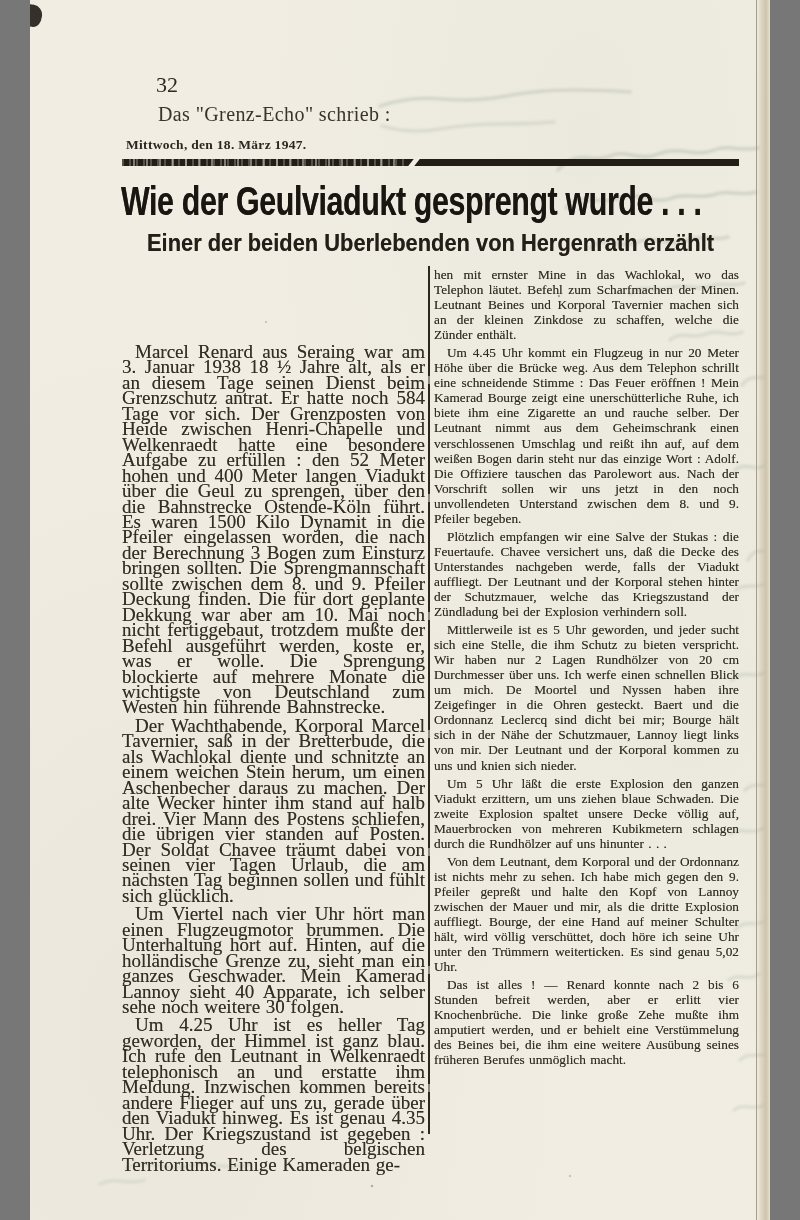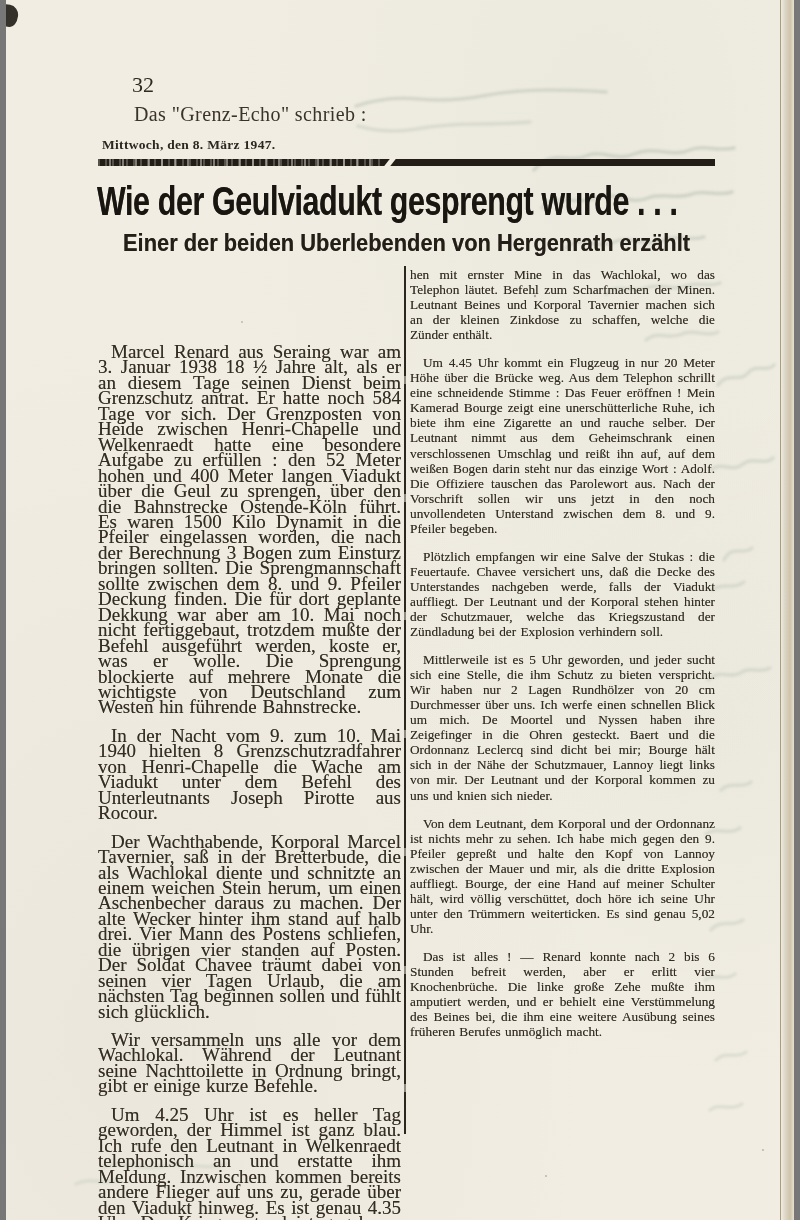--- a/index.html
+++ b/index.html
@@ -6,21 +6,20 @@
   .page{
     position:relative;width:740px;height:1220px;margin:0 auto;
     background:#f1ede3;
     background-image:
       radial-gradient(ellipse at 75% 12%, rgba(186,196,182,0.10), transparent 45%),
       radial-gradient(ellipse at 90% 60%, rgba(186,196,182,0.10), transparent 35%),
       radial-gradient(ellipse at 15% 85%, rgba(120,110,90,0.05), transparent 50%);
     overflow:hidden;
     font-family:"Liberation Serif","DejaVu Serif",serif;
     color:#332d24;
-    padding-left:48px;
   }
   .layer-text{position:absolute;inset:0;z-index:1;}
   .bleed-svg{position:absolute;inset:0;z-index:0;pointer-events:none;}
   .page-number{position:absolute;left:126px;top:72px;font-size:22px;color:#2e2921;}
   .intro{position:absolute;left:128px;top:103px;font-size:20px;color:#3a332a;letter-spacing:.4px;}
   .dateline{position:absolute;left:96px;top:137px;font-size:13.5px;font-weight:bold;color:#2c2720;letter-spacing:.3px;}
   .rule{position:absolute;left:92px;top:159px;width:617px;height:7px;background:#221d16;}
   .rule::before{content:'';position:absolute;left:0;top:0;bottom:0;width:46%;
     background:repeating-linear-gradient(90deg, rgba(241,237,227,0) 0 11px, rgba(241,237,227,.45) 11px 13px),
                repeating-linear-gradient(90deg, rgba(241,237,227,.25) 0 2px, rgba(241,237,227,0) 2px 7px);}
@@ -28,21 +27,21 @@
   .headline{position:absolute;left:91px;top:179px;margin:0;white-space:nowrap;
     font-family:"Liberation Sans",sans-serif;font-weight:bold;font-size:40px;letter-spacing:-.5px;
     color:#191510;transform:scaleX(.76);transform-origin:left top;
     text-shadow:0 0 .6px rgba(25,21,16,.7);}
   .subheadline{position:absolute;left:92px;top:230px;width:617px;margin:0;text-align:center;
     font-family:"Liberation Sans",sans-serif;font-weight:bold;font-size:23px;color:#231e17;
     transform:scaleX(.95);transform-origin:center top;
     text-shadow:0 0 .5px rgba(35,30,23,.6);}
   .col{position:absolute;text-align:justify;text-shadow:0 0 .45px rgba(51,45,36,.55);word-spacing:1px;}
   .col p{margin:0;text-indent:13px;}
-  .col p + p{margin-top:13px;}
+  .col p + p{margin-top:3px;}
   .col p.no-indent{text-indent:0;}
   .col-left{left:92px;top:344px;width:303px;font-size:19px;line-height:15.45px;}
   .col-right{left:404px;top:267px;width:305px;font-size:13.3px;line-height:15.05px;}
   .divider{position:absolute;left:398px;top:266px;width:2px;height:868px;
     background:repeating-linear-gradient(180deg,#2b261f 0 110px, rgba(43,38,31,.5) 110px 118px);}
   .page-edge{position:absolute;top:0;right:0;width:13px;height:100%;z-index:2;
     background:linear-gradient(90deg, rgba(0,0,0,0) 0%, rgba(168,152,120,.28) 35%, #cfc3aa 70%, #e8e1cf 100%);
     border-left:1px solid rgba(150,133,100,.75);}
   .corner-mark{position:absolute;left:-2px;top:5px;width:14px;height:22px;background:#24201a;
     border-radius:0 70% 55% 0 / 0 50% 55% 0;transform:rotate(7deg);opacity:.92;z-index:2;}
@@ -82,43 +81,43 @@
       <circle cx="757" cy="1150" r="1.1" opacity=".3"></circle>
       <circle cx="236" cy="322" r="1.0" opacity=".3"></circle>
     </g>
   </svg>
 
   <div class="layer-text">
     <div class="page-number">32</div>
 
     <div class="intro">Das "Grenz-Echo" schrieb :</div>
 
-    <div class="dateline">Mittwoch, den 8. März 1947.</div>
+    <div class="dateline">Mittwoch, den 18. März 1947.</div>
 
     <div class="rule"></div>
 
     <h1 class="headline">Wie der Geulviadukt gesprengt wurde . . .</h1>
 
     <h2 class="subheadline">Einer der beiden Uberlebenden von Hergenrath erzählt</h2>
 
     <div class="col col-left">
       <p>Marcel Renard aus Seraing war am 3. Januar 1938 18 ½ Jahre alt, als er an diesem Tage seinen Dienst beim Grenzschutz antrat. Er hatte noch 584 Tage vor sich. Der Grenzposten von Heide zwischen Henri-Chapelle und Welkenraedt hatte eine besondere Aufgabe zu erfüllen : den 52 Meter hohen und 400 Meter langen Viadukt über die Geul zu sprengen, über den die Bahnstrecke Ostende-Köln führt. Es waren 1500 Kilo Dynamit in die Pfeiler eingelassen worden, die nach der Berechnung 3 Bogen zum Einsturz bringen sollten. Die Sprengmannschaft sollte zwischen dem 8. und 9. Pfeiler Deckung finden. Die für dort geplante Dekkung war aber am 10. Mai noch nicht fertiggebaut, trotzdem mußte der Befehl ausgeführt werden, koste er, was er wolle. Die Sprengung blockierte auf mehrere Monate die wichtigste von Deutschland zum Westen hin führende Bahnstrecke.</p>
-      <p>In der Nacht vom 9. zum 10. Mai 1940 hielten 8 Grenzschutzradfahrer von Henri-Chapelle die Wache am Viadukt unter dem Befehl des Unterleutnants Joseph Pirotte aus Rocour.</p>
       <p>Der Wachthabende, Korporal Marcel Tavernier, saß in der Bretterbude, die als Wachlokal diente und schnitzte an einem weichen Stein herum, um einen Aschenbecher daraus zu machen. Der alte Wecker hinter ihm stand auf halb drei. Vier Mann des Postens schliefen, die übrigen vier standen auf Posten. Der Soldat Chavee träumt dabei von seinen vier Tagen Urlaub, die am nächsten Tag beginnen sollen und fühlt sich glücklich.</p>
-      <p>Wir versammeln uns alle vor dem Wachlokal. Während der Leutnant seine Nachttoilette in Ordnung bringt, gibt er einige kurze Befehle.</p>
+      <p>Um Viertel nach vier Uhr hört man einen Flugzeugmotor brummen. Die Unterhaltung hört auf. Hinten, auf die holländische Grenze zu, sieht man ein ganzes Geschwader. Mein Kamerad Lannoy sieht 40 Apparate, ich selber sehe noch weitere 30 folgen.</p>
       <p>Um 4.25 Uhr ist es heller Tag geworden, der Himmel ist ganz blau. Ich rufe den Leutnant in Welkenraedt telephonisch an und erstatte ihm Meldung. Inzwischen kommen bereits andere Flieger auf uns zu, gerade über den Viadukt hinweg. Es ist genau 4.35 Uhr. Der Kriegszustand ist gegeben : Verletzung des belgischen Territoriums. Einige Kameraden ge-</p>
     </div>
 
     <div class="divider"></div>
 
     <div class="col col-right">
       <p class="no-indent">hen mit ernster Mine in das Wachlokal, wo das Telephon läutet. Befehl zum Scharfmachen der Minen. Leutnant Beines und Korporal Tavernier machen sich an der kleinen Zinkdose zu schaffen, welche die Zünder enthält.</p>
       <p>Um 4.45 Uhr kommt ein Flugzeug in nur 20 Meter Höhe über die Brücke weg. Aus dem Telephon schrillt eine schneidende Stimme : Das Feuer eröffnen ! Mein Kamerad Bourge zeigt eine unerschütterliche Ruhe, ich biete ihm eine Zigarette an und rauche selber. Der Leutnant nimmt aus dem Geheimschrank einen verschlossenen Umschlag und reißt ihn auf, auf dem weißen Bogen darin steht nur das einzige Wort : Adolf. Die Offiziere tauschen das Parolewort aus. Nach der Vorschrift sollen wir uns jetzt in den noch unvollendeten Unterstand zwischen dem 8. und 9. Pfeiler begeben.</p>
       <p>Plötzlich empfangen wir eine Salve der Stukas : die Feuertaufe. Chavee versichert uns, daß die Decke des Unterstandes nachgeben werde, falls der Viadukt auffliegt. Der Leutnant und der Korporal stehen hinter der Schutzmauer, welche das Kriegszustand der Zündladung bei der Explosion verhindern soll.</p>
       <p>Mittlerweile ist es 5 Uhr geworden, und jeder sucht sich eine Stelle, die ihm Schutz zu bieten verspricht. Wir haben nur 2 Lagen Rundhölzer von 20 cm Durchmesser über uns. Ich werfe einen schnellen Blick um mich. De Moortel und Nyssen haben ihre Zeigefinger in die Ohren gesteckt. Baert und die Ordonnanz Leclercq sind dicht bei mir; Bourge hält sich in der Nähe der Schutzmauer, Lannoy liegt links von mir. Der Leutnant und der Korporal kommen zu uns und knien sich nieder.</p>
+      <p>Um 5 Uhr läßt die erste Explosion den ganzen Viadukt erzittern, um uns ziehen blaue Schwaden. Die zweite Explosion spaltet unsere Decke völlig auf, Mauerbrocken von mehreren Kubikmetern schlagen durch die Rundhölzer auf uns hinunter . . .</p>
       <p>Von dem Leutnant, dem Korporal und der Ordonnanz ist nichts mehr zu sehen. Ich habe mich gegen den 9. Pfeiler gepreßt und halte den Kopf von Lannoy zwischen der Mauer und mir, als die dritte Explosion auffliegt. Bourge, der eine Hand auf meiner Schulter hält, wird völlig verschüttet, doch höre ich seine Uhr unter den Trümmern weiterticken. Es sind genau 5,02 Uhr.</p>
       <p>Das ist alles ! — Renard konnte nach 2 bis 6 Stunden befreit werden, aber er erlitt vier Knochenbrüche. Die linke große Zehe mußte ihm amputiert werden, und er behielt eine Verstümmelung des Beines bei, die ihm eine weitere Ausübung seines früheren Berufes unmöglich macht.</p>
     </div>
   </div>
 
   <div class="corner-mark"></div>
   <div class="page-edge"></div>
 </div>
 
 </body></html>

